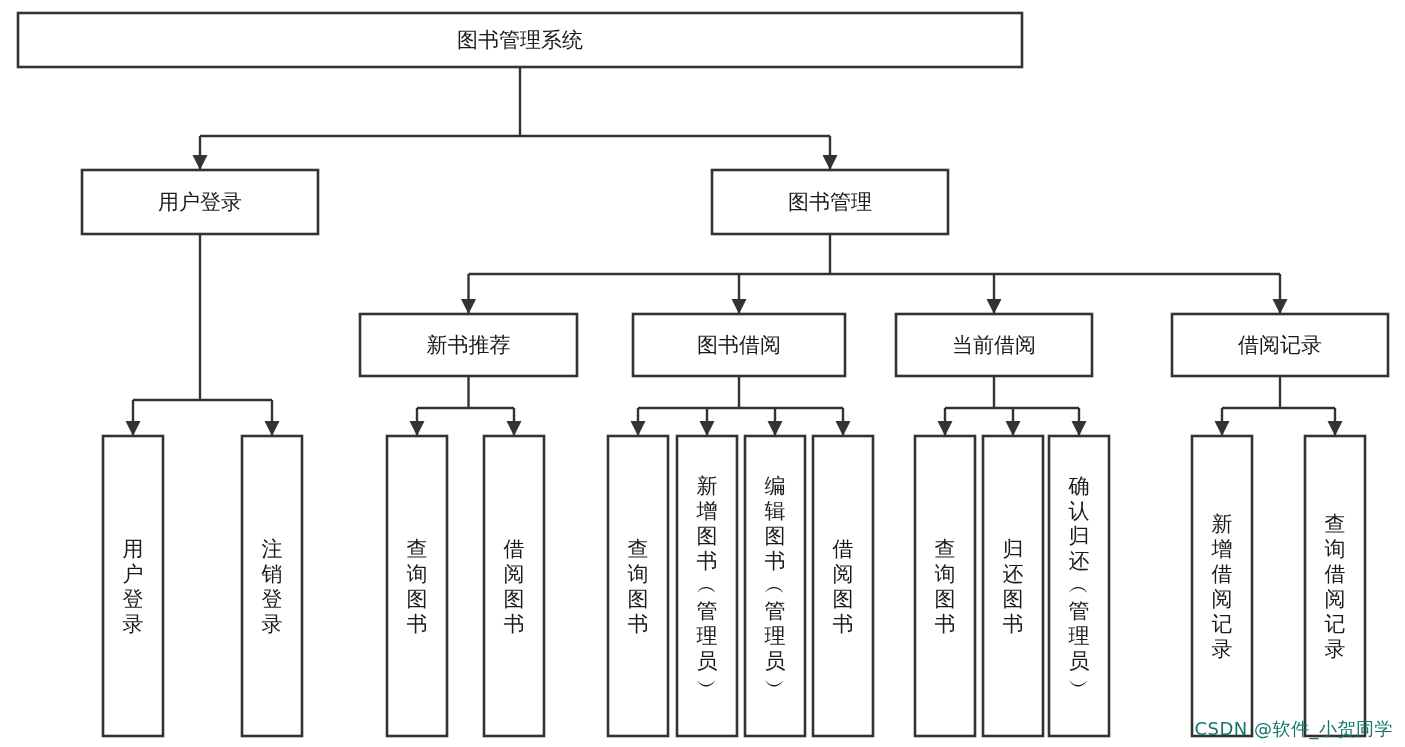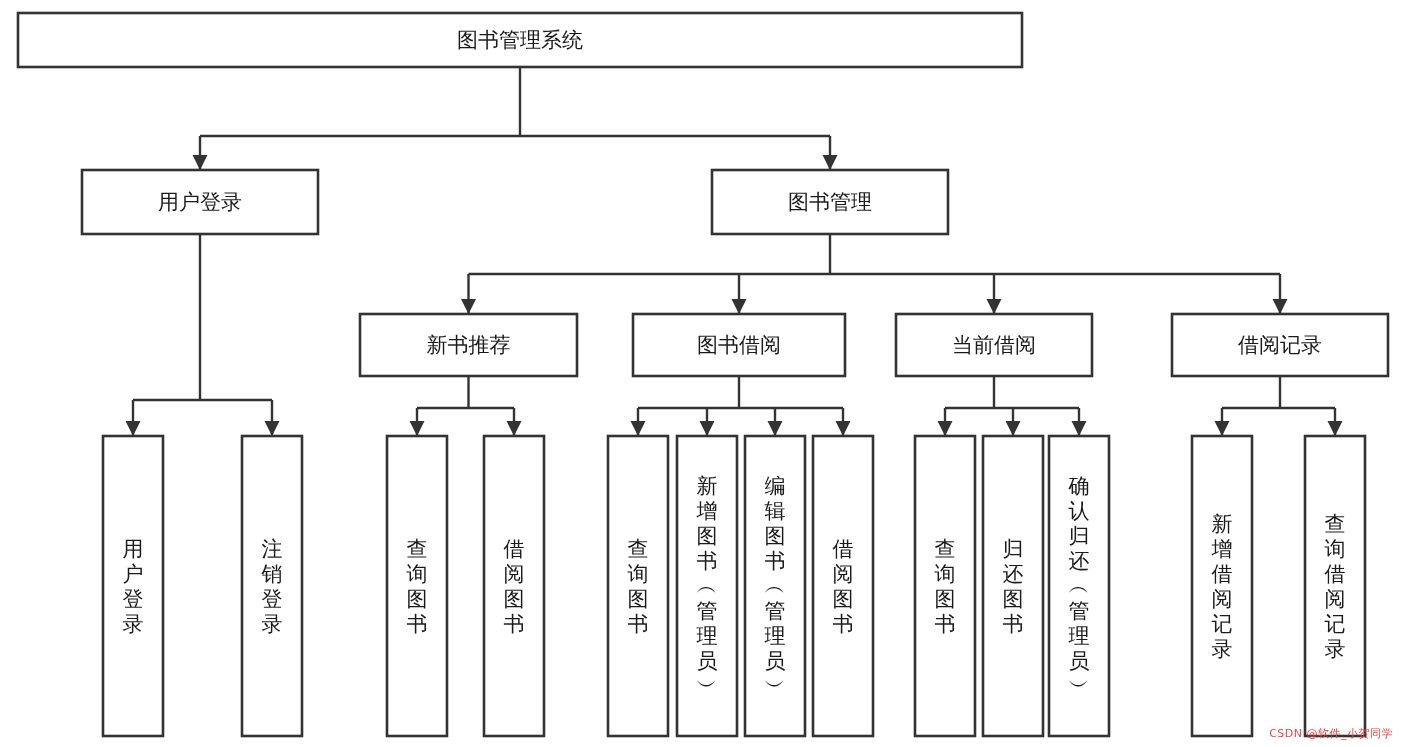--- a/index.html
+++ b/index.html
@@ -53,22 +53,22 @@
     font-family: "DejaVu Sans", "Liberation Sans", sans-serif;
     font-size: 21px;
     fill: #1a1a1a;
     text-anchor: middle;
   }
   .watermark {
     position: absolute;
     right: 12px;
     bottom: 6px;
     font-family: "DejaVu Sans", "Liberation Sans", sans-serif;
-    font-size: 11px;
-    color: #ef4444;
+    font-size: 18px;
+    color: #0f766e;
     letter-spacing: 0.5px;
     white-space: nowrap;
     user-select: none;
     text-align: center;
   }
 </style>
 </head>
 <body>
 
 <div id="diagram-root">

